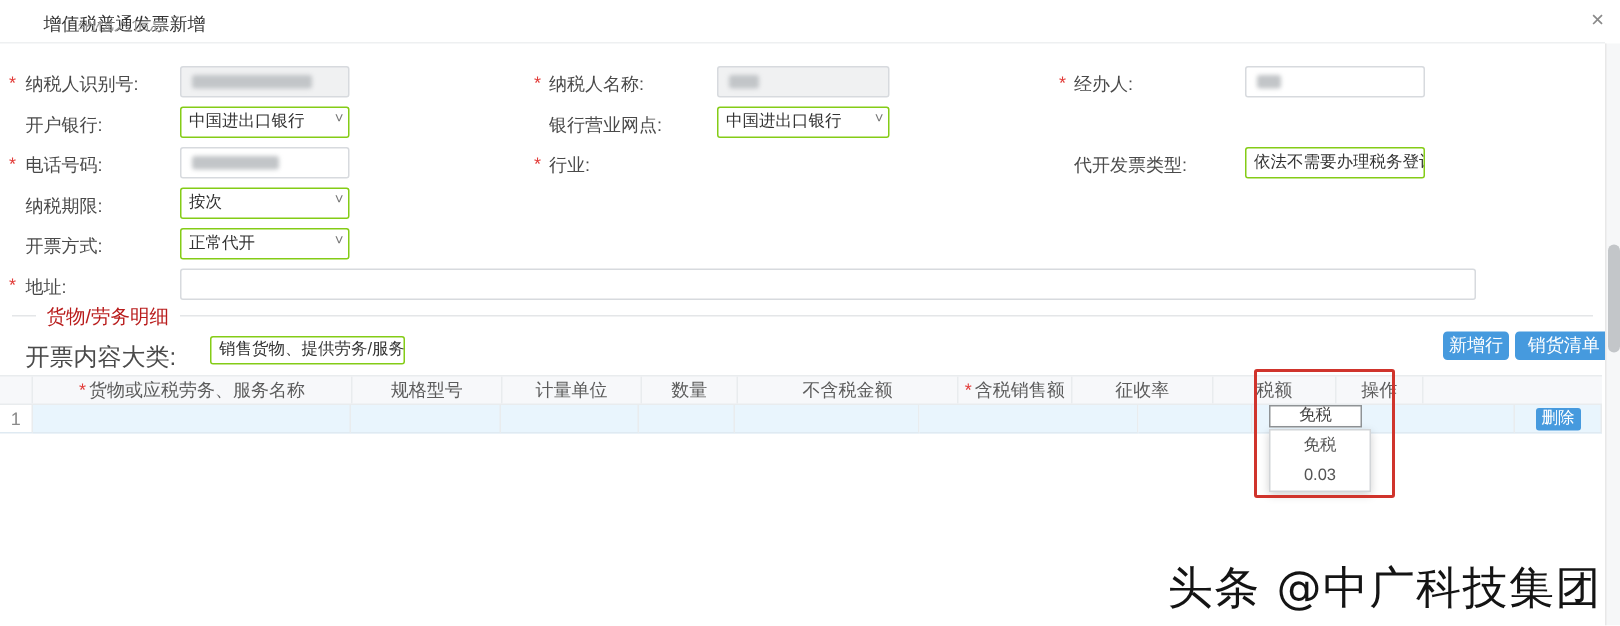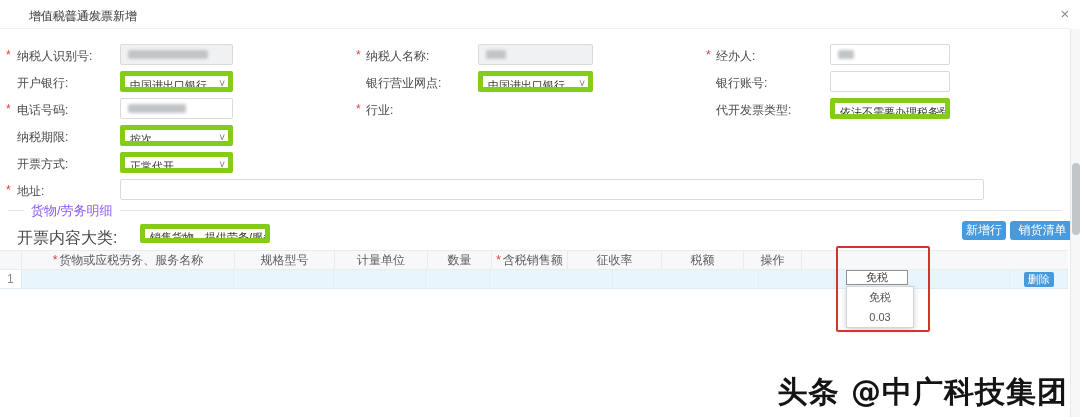--- a/index.html
+++ b/index.html
@@ -27,29 +27,29 @@
   .c3 .req{left:706px} .c3 .lbl{left:716px} .c3 .ctrl{left:830px; width:120px}
   .field.wide .ctrl { left:120px; width:864px; }
 
   .inp { border:1px solid #d7dade; border-radius:2px; background:#fff; font-size:11px;
          color:#333; padding:0 4px; line-height:19px; overflow:hidden; white-space:nowrap; }
   .inp.disabled { background:#f0f1f2; }
   .blob { display:inline-block; height:9px; margin-top:5px; margin-left:3px;
           background:#c2c5c8; border-radius:2px; filter:blur(1.5px); vertical-align:top; }
   .w80{width:80px}.w20{width:20px}.w16{width:16px}.w58{width:58px}
 
-  .sel { border:5px solid #84cc16; border-radius:2px; background:#fff; font-size:11px;
+  .sel { border:1px solid #84cc16; border-radius:2px; background:#fff; font-size:11px;
          color:#333; line-height:19px; padding:0 14px 0 5px; position:relative;
          overflow:hidden; white-space:nowrap; cursor:pointer; }
   .sel .chev { position:absolute; right:3px; top:-2px; font-size:10px; color:#777; }
 
   
   .legend-line { position:absolute; left:8px; top:210px; width:1054px; height:1px; background:#e4e6e8; }
   .legend { position:absolute; left:24px; top:202px; background:#fff; padding:0 7px;
-            font-size:13px; color:#8b5cf6; }
+            font-size:13px; color:#b91c1c; }
   .cat-lbl { position:absolute; left:17px; top:228px; font-size:16px; color:#4a4a4a; }
   .cat-sel { position:absolute; left:140px; top:224px; width:130px; height:19px; line-height:17px; }
   .btn { position:absolute; top:221px; height:19px; background:#469ade; color:#fff;
          font-size:12px; text-align:center; line-height:19px; border-radius:3px; cursor:pointer; }
   .btn-add { left:962px; width:44px; }
   .btn-list { left:1010px; width:65px; }
 
   
   .tbl { position:absolute; left:0; top:250px; width:1068px; }
   .tr { display:flex; width:1068px; }
@@ -77,21 +77,21 @@
   .highlight-box { position:absolute; left:836px; top:246px; width:94px; height:86px;
                    border:2px solid #d0342c; border-radius:2px; z-index:6; pointer-events:none; }
 
   
   .scrollbar { position:absolute; left:1070px; top:29px; width:10px; height:388px;
                background:#f6f7f8; border-left:1px solid #e8e8e8; }
   .scroll-thumb { position:absolute; left:1px; top:134px; width:8px; height:72px;
                   background:#c3c6c9; border-radius:4px; cursor:pointer; }
 
   
-  .watermark { position:absolute; right:12px; bottom:4px; font-size:30px; font-weight:700;
+  .watermark { position:absolute; right:12px; bottom:4px; font-size:30px; font-weight:400;
                font-family:"DejaVu Sans","Liberation Sans",sans-serif; color:#141414;
                letter-spacing:1px;
                text-shadow:-2px -2px 0 #fff, -1px -1px 0 #fff, 1px 1px 2px rgba(255,255,255,.85); }
 </style>
 </head>
 <body>
 
 <div id="app">
 
   <div class="win-title">增值税普通发票新增</div>
@@ -122,24 +122,20 @@
     <div class="ctrl sel">
       <span>中国进出口银行</span><span class="chev">˅</span>
     </div>
   </div>
   <div class="field c2 r2">
     <span class="lbl">银行营业网点:</span>
     <div class="ctrl sel">
       <span>中国进出口银行</span><span class="chev">˅</span>
     </div>
   </div>
-  <div class="field c3 r2">
-    <span class="lbl">银行账号:</span>
-    <div class="ctrl inp"><span></span></div>
-  </div>
 
   <div class="field c1 r3">
     <span class="req">*</span>
     <span class="lbl">电话号码:</span>
     <div class="ctrl inp"><span class="blob w58"></span></div>
   </div>
   <div class="field c2 r3">
     <span class="req">*</span>
     <span class="lbl">行业:</span>
   </div>
@@ -185,20 +181,23 @@
           <span>货物或应税劳务、服务名称</span>
         </div>
       <div class="th cw2">
           <span>规格型号</span>
         </div>
       <div class="th cw3">
           <span>计量单位</span>
         </div>
       <div class="th cw4">
           <span>数量</span>
+        </div>
+      <div class="th cw6">
+          <span>不含税金额</span>
         </div>
       <div class="th cw7">
           <span class="hreq">*</span>
           <span>含税销售额</span>
         </div>
       <div class="th cw8">
           <span>征收率</span>
         </div>
       <div class="th cw9">
           <span>税额</span>

